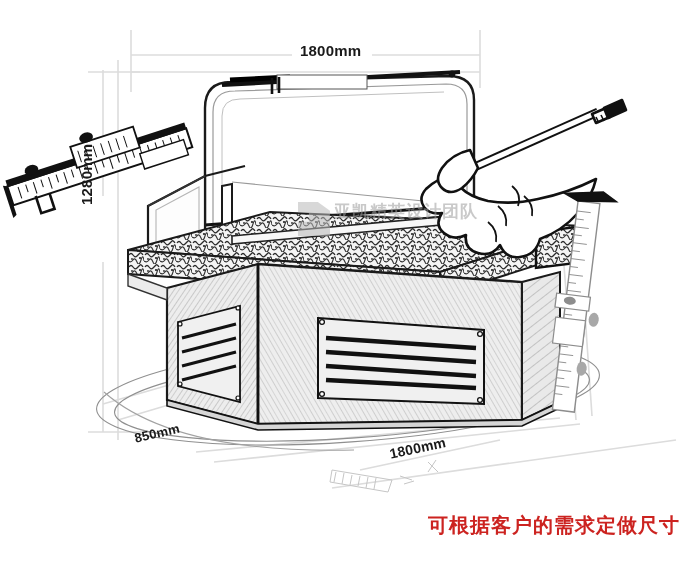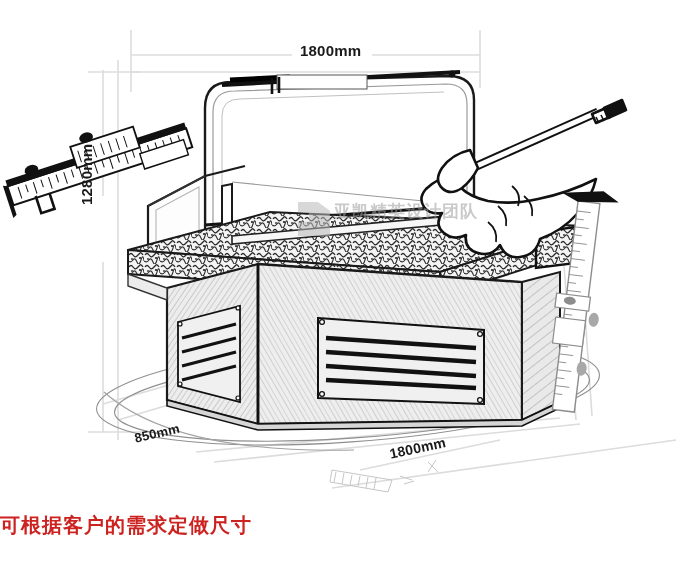--- a/index.html
+++ b/index.html
@@ -11,21 +11,21 @@
   .dimlabel{position:absolute;color:#1a1a1a;font-weight:700;
             letter-spacing:.2px;white-space:nowrap;}
   #dim-top-label{left:300px;top:42px;font-size:15px;}
   #dim-left-label{left:78px;top:205px;font-size:15px;
                   transform:rotate(-90deg);transform-origin:left top;}
   #dim-depth-label{left:133px;top:431px;font-size:13px;
                    transform:rotate(-13deg);transform-origin:left top;}
   #dim-width-label{left:388px;top:446px;font-size:14px;
                    transform:rotate(-12deg);transform-origin:left top;}
 
-  #caption{position:absolute;left:0;top:512px;width:680px;text-align:left;
+  #caption{position:absolute;left:0;top:512px;width:680px;text-align:right;
            font-size:20px;font-weight:700;color:#cc2320;letter-spacing:1px;
            font-family:"DejaVu Sans","Liberation Sans",sans-serif;}
 
   #watermark{position:absolute;left:298px;top:196px;width:200px;height:56px;
              pointer-events:none;opacity:.55;}
   #wm-cn{position:absolute;left:36px;top:4px;font-size:17px;font-weight:700;
          color:#9d9d9d;letter-spacing:1px;white-space:nowrap;
          font-family:Liberation Sans, sans-serif;}
   #wm-url{position:absolute;left:14px;top:26px;font-size:12px;color:#8e8e8e;
           letter-spacing:2.2px;white-space:nowrap;

